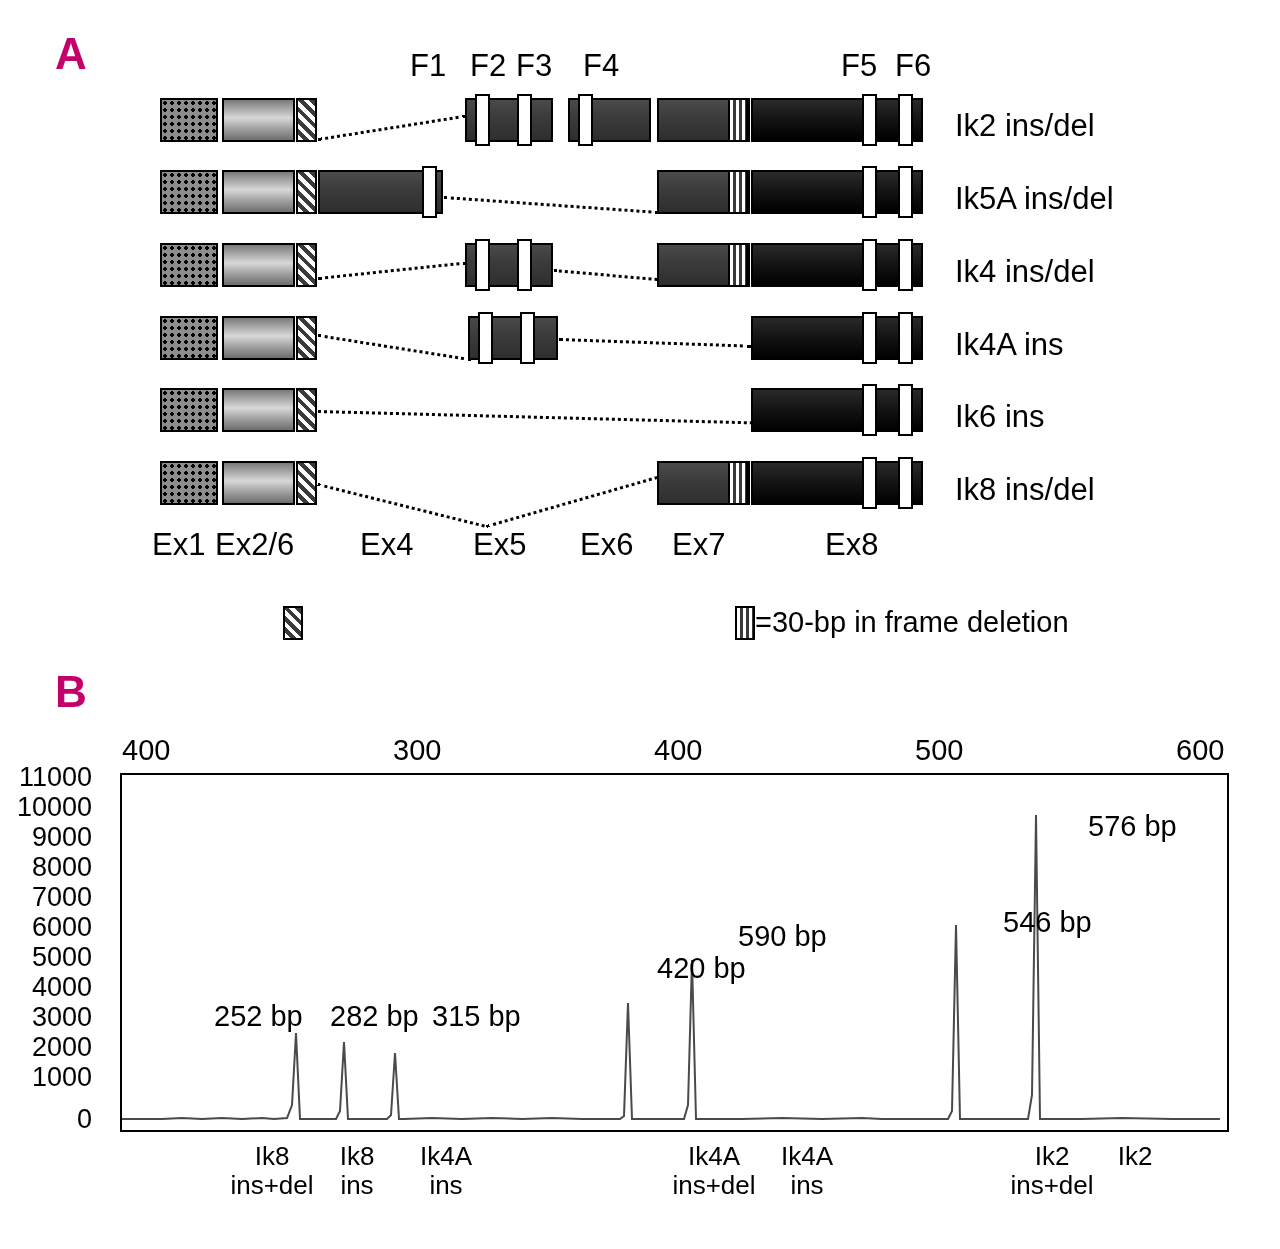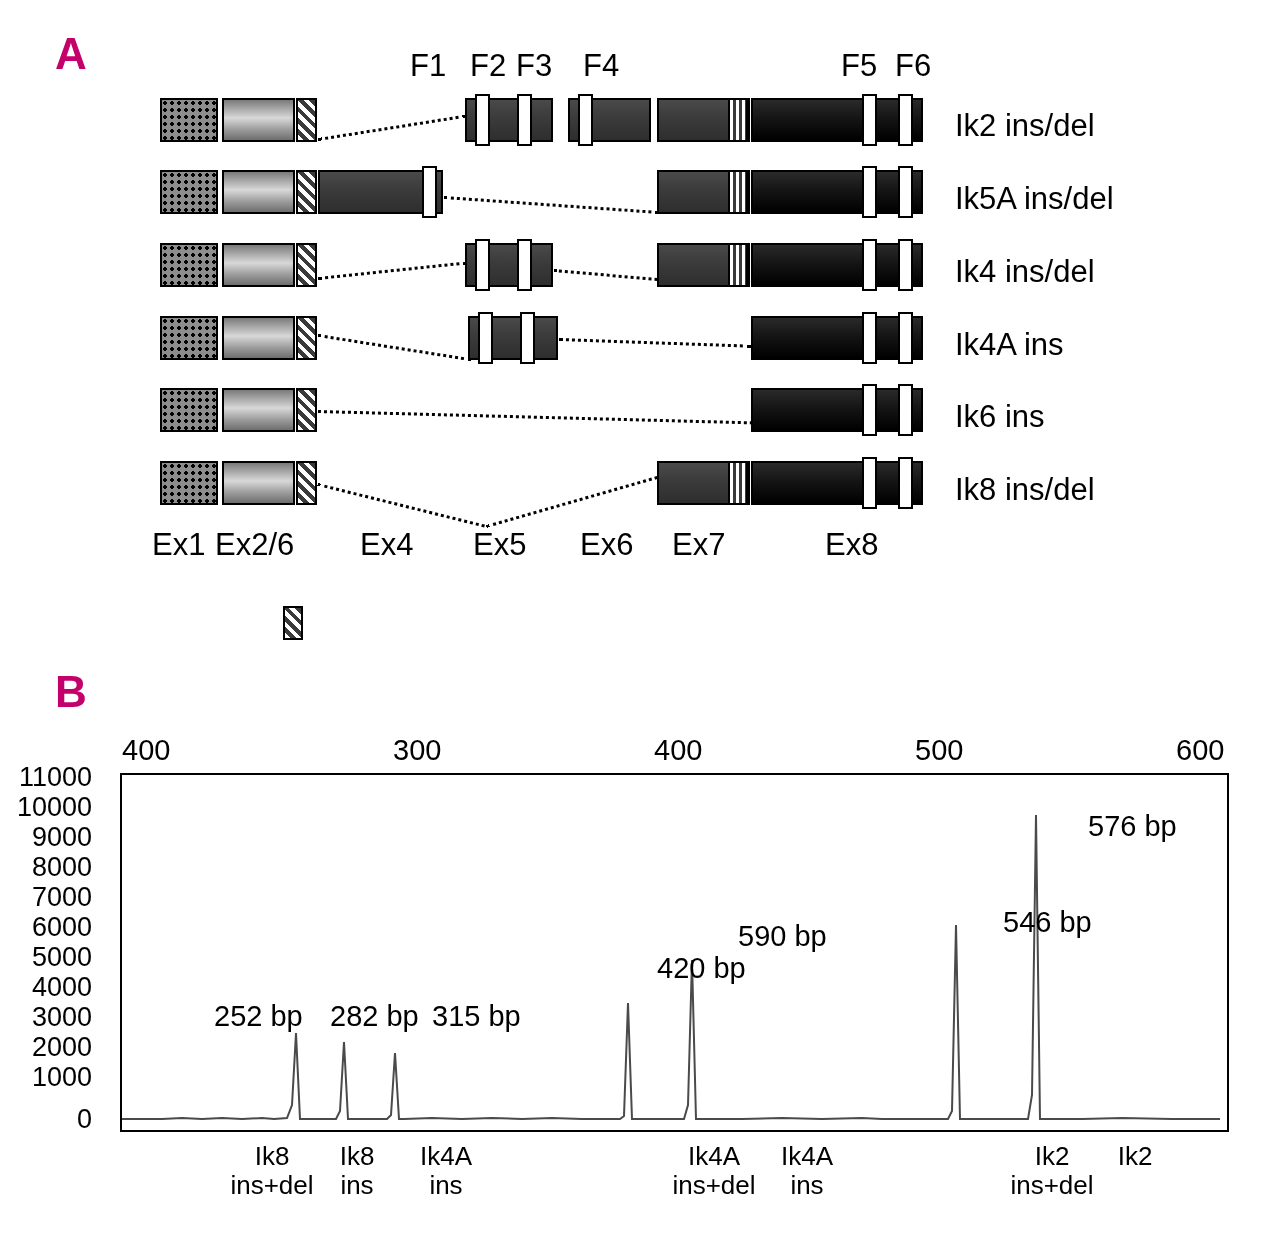--- a/index.html
+++ b/index.html
@@ -146,20 +146,23 @@
   <div class="bottom-lbl" style="left:152px;top:527px;">Ex1</div>
   <div class="bottom-lbl" style="left:215px;top:527px;">Ex2/6</div>
   <div class="bottom-lbl" style="left:360px;top:527px;">Ex4</div>
   <div class="bottom-lbl" style="left:473px;top:527px;">Ex5</div>
   <div class="bottom-lbl" style="left:580px;top:527px;">Ex6</div>
   <div class="bottom-lbl" style="left:672px;top:527px;">Ex7</div>
   <div class="bottom-lbl" style="left:798px;top:527px;margin-left:27px;">Ex8</div>
 
   <div class="legend" style="left:283px;top:606px;">
     <span class="legend-sw ins"></span>
+  </div>
+  <div class="legend" style="left:735px;top:606px;">
+    <span class="legend-sw del"></span><span>=30-bp in frame deletion</span>
   </div>
 </div>
 
 <div id="panelB">
 
   <div class="panel-letter" style="left:55px;top:10px;">B</div>
 
   <div class="xtick" style="left:122px;top:76px;">400</div>
   <div class="xtick" style="left:393px;top:76px;">300</div>
   <div class="xtick" style="left:654px;top:76px;">400</div>

